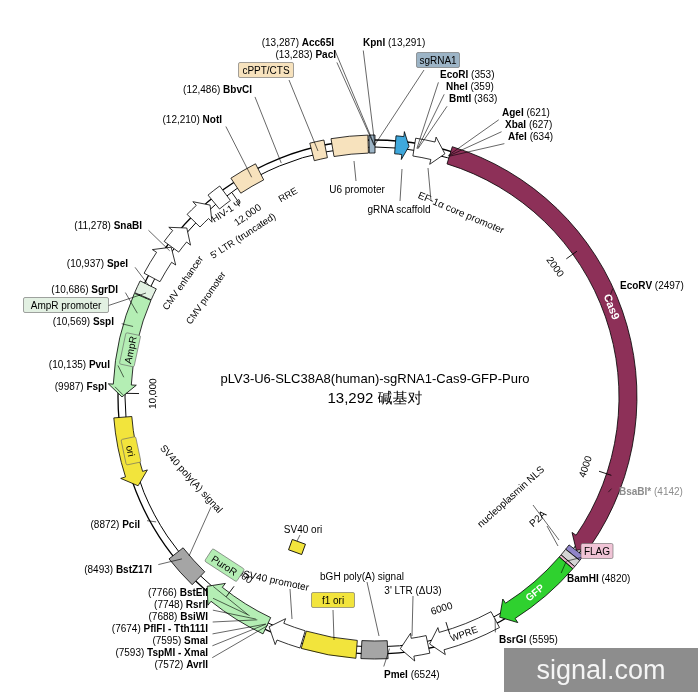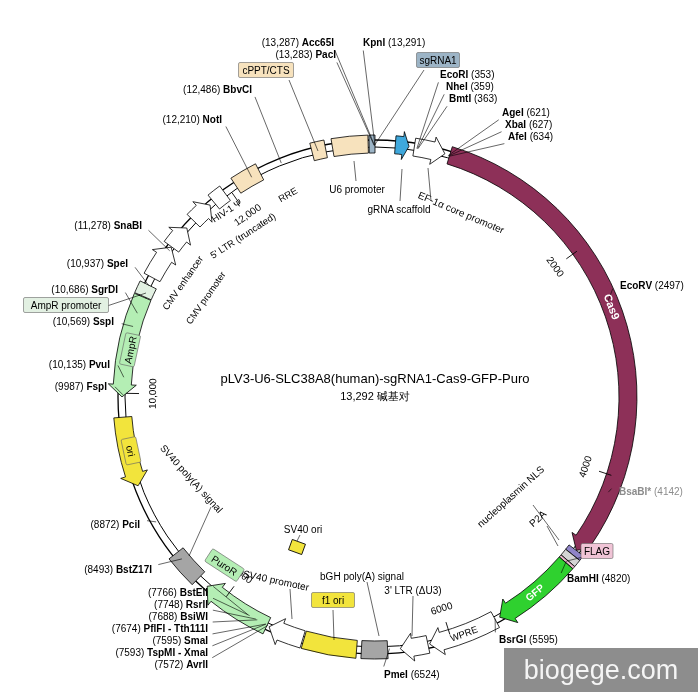--- a/index.html
+++ b/index.html
@@ -2,21 +2,21 @@
 <html><head>
 <meta charset="utf-8">
 <style>
   html,body{margin:0;padding:0}
   body{width:700px;height:700px;position:relative;background:#ffffff;overflow:hidden;
        font-family:"Liberation Sans","DejaVu Sans",sans-serif;}
   #map-root{position:absolute;left:0;top:0;width:700px;height:700px}
   svg text{font-family:"Liberation Sans","DejaVu Sans",sans-serif}
   .title-wrap{position:absolute;left:75px;top:371px;width:600px;text-align:center;pointer-events:none}
   .ptitle{font-size:13px;font-weight:normal;color:#000}
-  .psub{font-size:11px;color:#000;margin-top:3px}
+  .psub{font-size:15px;color:#000;margin-top:3px}
   .watermark{position:absolute;left:504px;top:648px;width:194px;height:44px;background:#8d8d8d;
              display:flex;align-items:center;justify-content:center;font-size:27px;color:#f5f5f5}
 </style>
 </head>
 <body>
 
 <div id="map-root"><svg width="700" height="700" viewBox="0 0 700 700">
       <circle cx="375" cy="397" r="257" fill="none" stroke="#000" stroke-width="1.3"></circle>
       <circle cx="375" cy="397" r="250" fill="none" stroke="#000" stroke-width="1"></circle>
       <path d="M331.0,138.7 A262,262 0 0 1 367.9,135.1 L368.4,153.1 A244,244 0 0 0 334.0,156.5 Z" fill="#f7e2bd" stroke="#000" stroke-width="0.8" stroke-linejoin="round"></path>
@@ -220,13 +220,13 @@
         <rect x="-21.5" y="-8.5" width="43" height="15" rx="1.5" fill="#f2e43c" stroke="#666" stroke-width="0.6"></rect>
         <text x="0" y="3" text-anchor="middle" font-size="10" fill="#000" font-weight="normal">f1 ori</text>
       </g>
     </svg></div>
 
 <div class="title-wrap">
   <div class="ptitle">pLV3-U6-SLC38A8(human)-sgRNA1-Cas9-GFP-Puro</div>
   <div class="psub">13,292 碱基对</div>
 </div>
 
-<div class="watermark">biogege.com</div>
+<div class="watermark">signal.com</div>
 
 </body></html>

